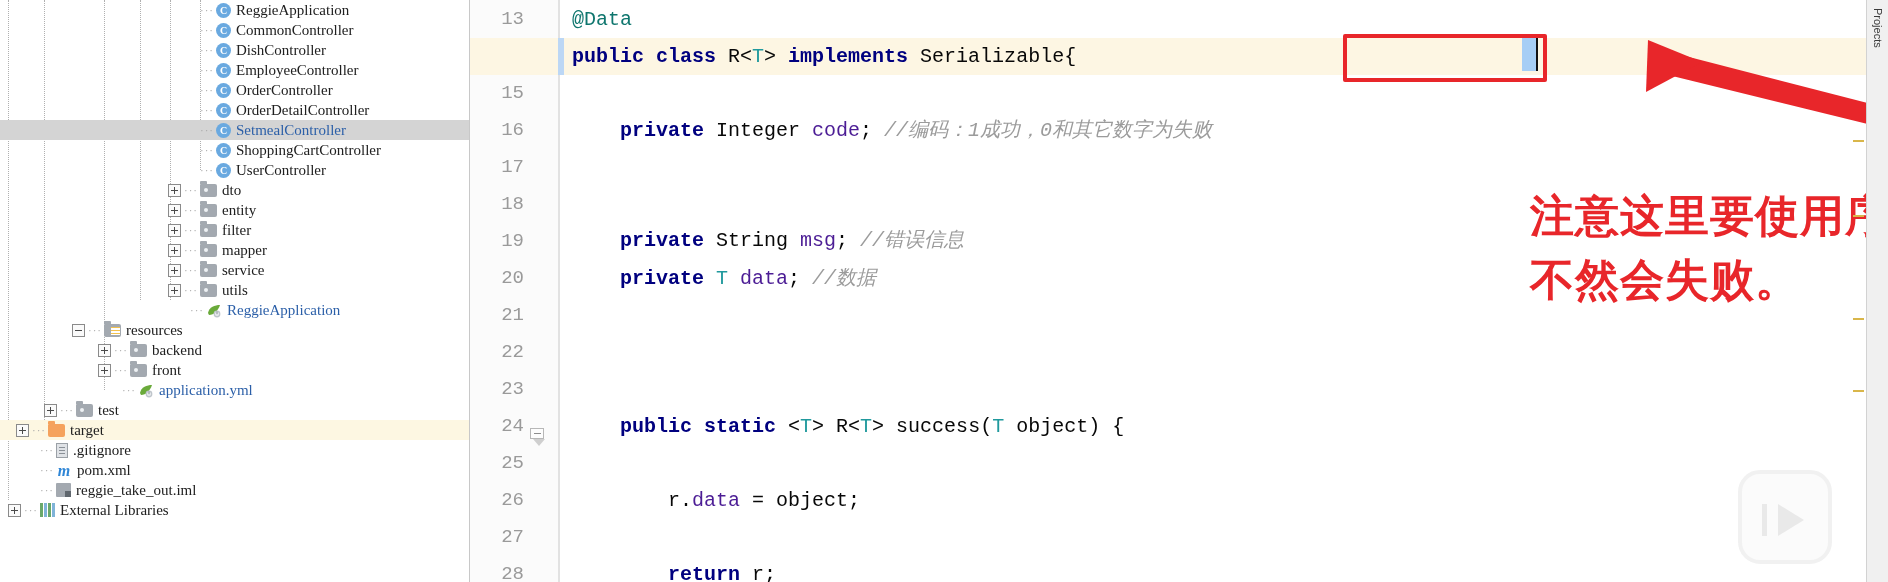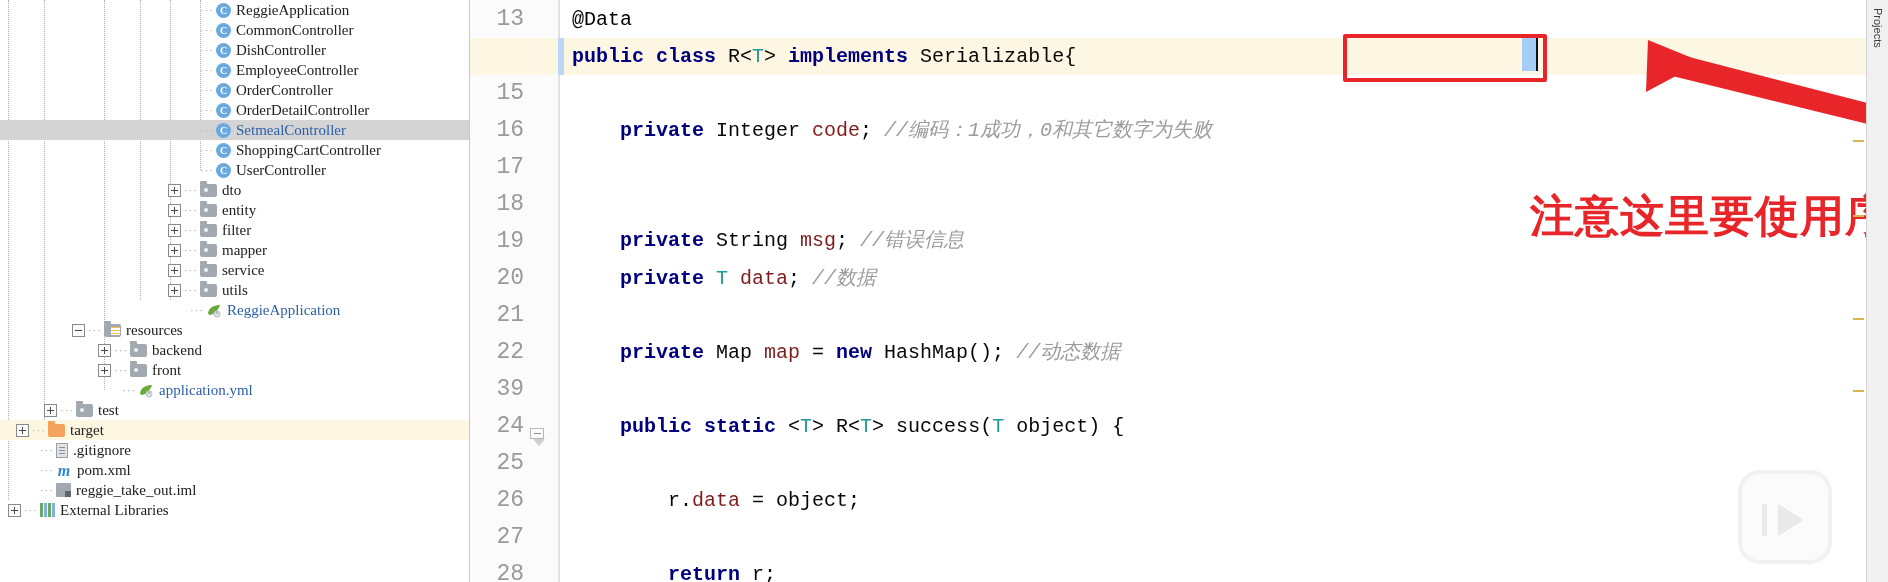--- a/index.html
+++ b/index.html
@@ -152,21 +152,21 @@
   .gutter {
     position: absolute; left: 0; top: 0;
     width: 88px; height: 582px;
     background: #fbfbfb;
     border-right: 0px;
   }
   .gutter-line {
     position: absolute; right: 34px;
     width: 50px; text-align: right;
     font-family: "Liberation Mono", monospace;
-    font-size: 23px; color: #9a9a9a;
+    font-size: 19px; color: #9a9a9a;
     height: 37px; line-height: 37px;
   }
   .gutter-line.cur { color: #7d7d7d; }
   .code-area {
     position: absolute; left: 88px; top: 0; right: 0; height: 582px;
   }
   .vsep {
     position: absolute; left: 88px; top: 0; width: 2px; height: 582px;
     background: #e2e2e2;
   }
@@ -182,23 +182,23 @@
   .cur-line-bg {
     position: absolute; left: 0; right: 0;
     height: 37px; background: #fdf6e3;
   }
   .cur-line-marker {
     position: absolute; left: 88px; width: 6px; height: 37px;
     background: #bcd7f5;
   }
   .kw { color: #00007f; font-weight: bold; }
   .type-gen { color: #20999d; }
-  .field { color: #7f1d1d; }
+  .field { color: #4c1d95; }
   .cmt { color: #9b9b9b; font-style: italic; }
-  .ann { color: #000000; }
+  .ann { color: #0f766e; }
   .num { color: #1750eb; }
   .plain { color: #080808; }
 
   .fold-marker {
     position: absolute; left: 60px;
     width: 15px; height: 18px;
   }
   .fold-marker .box {
     width: 14px; height: 11px; border: 1px solid #b7b7b7; background: #fdfdfd;
     position: relative;
@@ -452,21 +452,21 @@
         <div class="gutter-line" style="top: 1px;">13</div>
         <div class="gutter-line cur" style="top: 38px;">14</div>
         <div class="gutter-line" style="top: 75px;">15</div>
         <div class="gutter-line" style="top: 112px;">16</div>
         <div class="gutter-line" style="top: 149px;">17</div>
         <div class="gutter-line" style="top: 186px;">18</div>
         <div class="gutter-line" style="top: 223px;">19</div>
         <div class="gutter-line" style="top: 260px;">20</div>
         <div class="gutter-line" style="top: 297px;">21</div>
         <div class="gutter-line" style="top: 334px;">22</div>
-        <div class="gutter-line" style="top: 371px;">39</div>
+        <div class="gutter-line" style="top: 371px;">23</div>
         <div class="gutter-line" style="top: 408px;">24</div>
         <div class="gutter-line" style="top: 445px;">25</div>
         <div class="gutter-line" style="top: 482px;">26</div>
         <div class="gutter-line" style="top: 519px;">27</div>
         <div class="gutter-line" style="top: 556px;">28</div>
       </div>
     <div class="vsep"></div>
 
     <div class="cur-line-bg" id="curLineBg" style="top: 38px;"></div>
     <div class="cur-line-marker" id="curLineMarker" style="top: 38px;"></div>
@@ -474,21 +474,20 @@
     <div class="code-area" id="codeArea">
         <div class="code-line" style="top: 1px;"><span class="txt"><span class="ann">@Data</span></span></div>
         <div class="code-line" style="top: 38px;"><span class="txt"><span class="kw">public class </span><span class="plain">R&lt;</span><span class="type-gen">T</span><span class="plain">&gt; </span><span class="kw">implements </span><span class="plain">Serializable</span><span class="plain">{</span></span></div>
         <div class="code-line" style="top: 75px;"><span class="txt"></span></div>
         <div class="code-line" style="top: 112px;"><span class="txt"><span class="kw">    private </span><span class="plain">Integer </span><span class="field">code</span><span class="plain">; </span><span class="cmt">//编码：1成功，0和其它数字为失败</span></span></div>
         <div class="code-line" style="top: 149px;"><span class="txt"></span></div>
         <div class="code-line" style="top: 186px; margin-top: 36px;"><span class="txt"><span class="kw">    private </span><span class="plain">String </span><span class="field">msg</span><span class="plain">; </span><span class="cmt">//错误信息</span></span></div>
         <div class="code-line" style="top: 223px;"><span class="txt"></span></div>
         <div class="code-line" style="top: 260px;"><span class="txt"><span class="kw">    private </span><span class="type-gen">T</span><span class="plain"> </span><span class="field">data</span><span class="plain">; </span><span class="cmt">//数据</span></span></div>
         <div class="code-line" style="top: 297px;"><span class="txt"></span></div>
-        <div class="code-line" style="top: 334px;"><span class="txt"><span class="kw">    private </span><span class="plain">Map </span><span class="field">map</span><span class="plain"> = </span><span class="kw">new </span><span class="plain">HashMap(); </span><span class="cmt">//动态数据</span></span></div>
         <div class="code-line" style="top: 371px;"><span class="txt"></span></div>
         <div class="code-line" style="top: 408px;"><span class="txt"><span class="kw">    public static </span><span class="plain">&lt;</span><span class="type-gen">T</span><span class="plain">&gt; R&lt;</span><span class="type-gen">T</span><span class="plain">&gt; success(</span><span class="type-gen">T</span><span class="plain"> object) {</span></span></div>
         <div class="code-line" style="top: 482px;"><span class="txt"><span class="plain">        r.</span><span class="field">data</span><span class="plain"> = object;</span></span></div>
         <div class="code-line" style="top: 556px;"><span class="txt"><span class="kw">        return </span><span class="plain">r;</span></span></div>
       </div>
 
     <div class="fold-marker" style="top:428px;">
       <div class="box"></div>
       <div class="tail"></div>
     </div>
@@ -497,20 +496,21 @@
     <div class="caret" style="left:1066px; top:37px; height:34px;"></div>
 
     <div class="red-box" style="left:873px; top:34px; width:204px; height:48px;"></div>
 
     <svg class="arrow-svg" width="1418" height="582">
       <polygon points="1192,50 1560,145 1556,163 1186,72" fill="#e8262a"></polygon>
       <polygon points="1178,40 1176,92 1232,62" fill="#e8262a"></polygon>
     </svg>
 
     <div class="anno-text" style="left:1060px; top:188px;">注意这里要使用序列化接口</div>
+    <div class="anno-text" style="left:1060px; top:252px;">不然会失败。</div>
 
     <div class="watermark" style="left:1268px; top:470px;">
       <div class="bar"></div>
       <div class="tri"></div>
     </div>
 
     <div class="marks">
       <div class="mark" style="top:140px;"></div>
       <div class="mark" style="top:215px;"></div>
       <div class="mark" style="top:318px;"></div>

